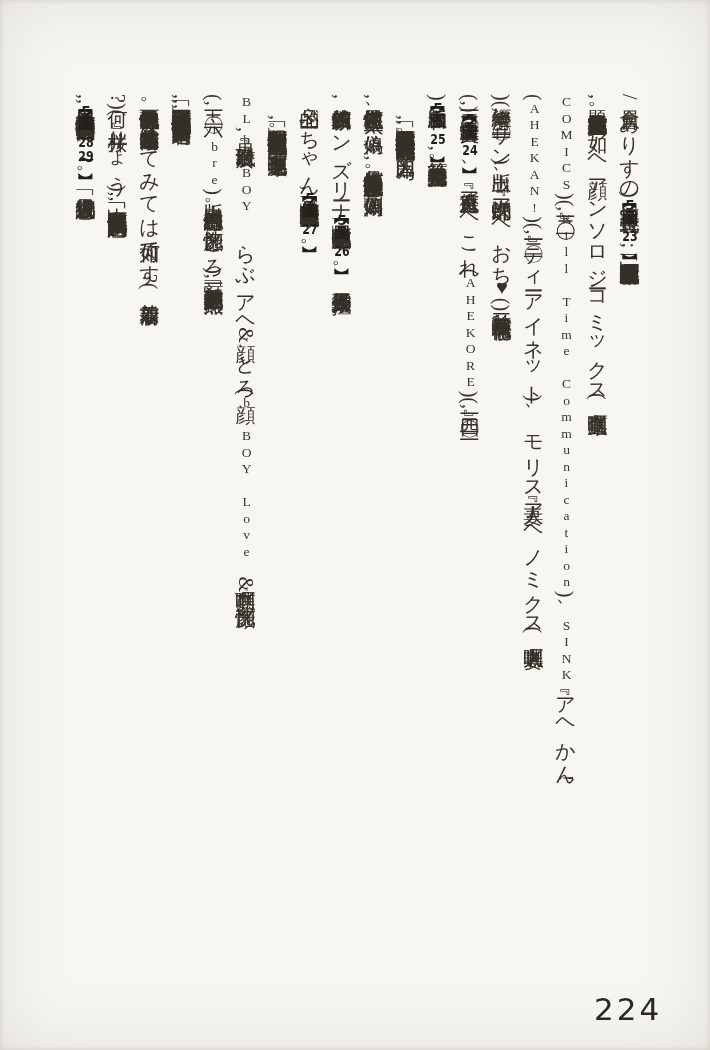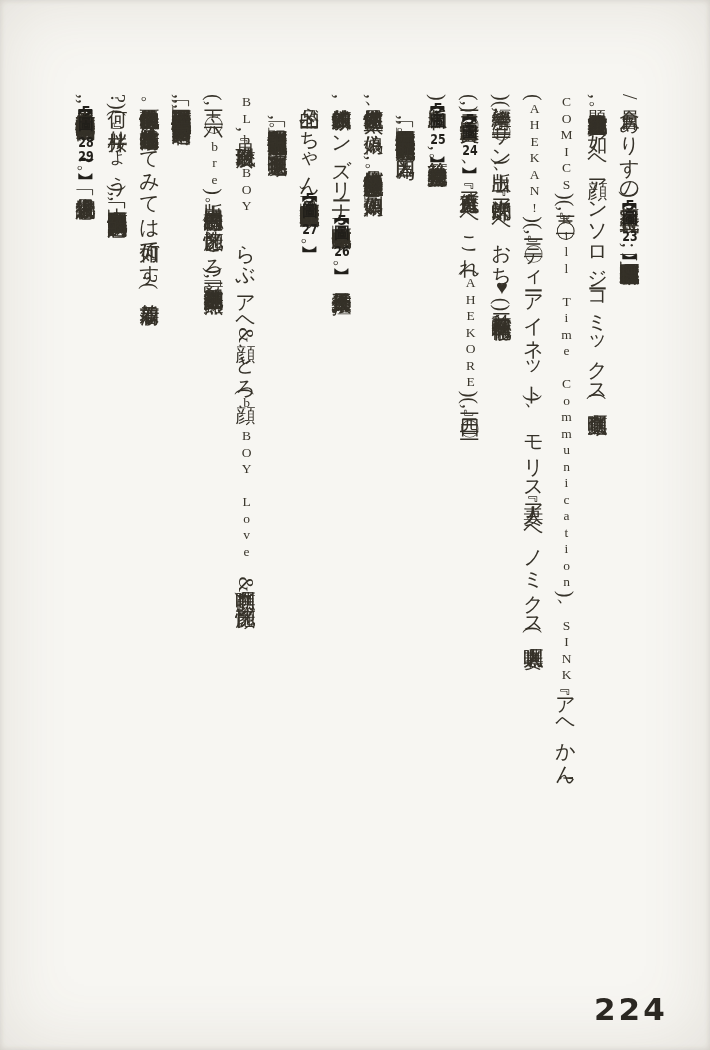--- a/index.html
+++ b/index.html
@@ -46,21 +46,21 @@
     text-combine-upright: all;
     -webkit-text-combine: horizontal;
     font-size: 14px;
     font-family: "DejaVu Sans", sans-serif;
   }
   .page-number {
     position: absolute;
     left: 594px;
     top: 991px;
     font-size: 31px;
-    font-weight: 700;
+    font-weight: 400;
     letter-spacing: 3px;
     color: #2b2822;
     font-family: "DejaVu Sans", sans-serif;
   }
 </style>
 </head>
 <body>
 
 <div class="page">
   <div class="text-block">

